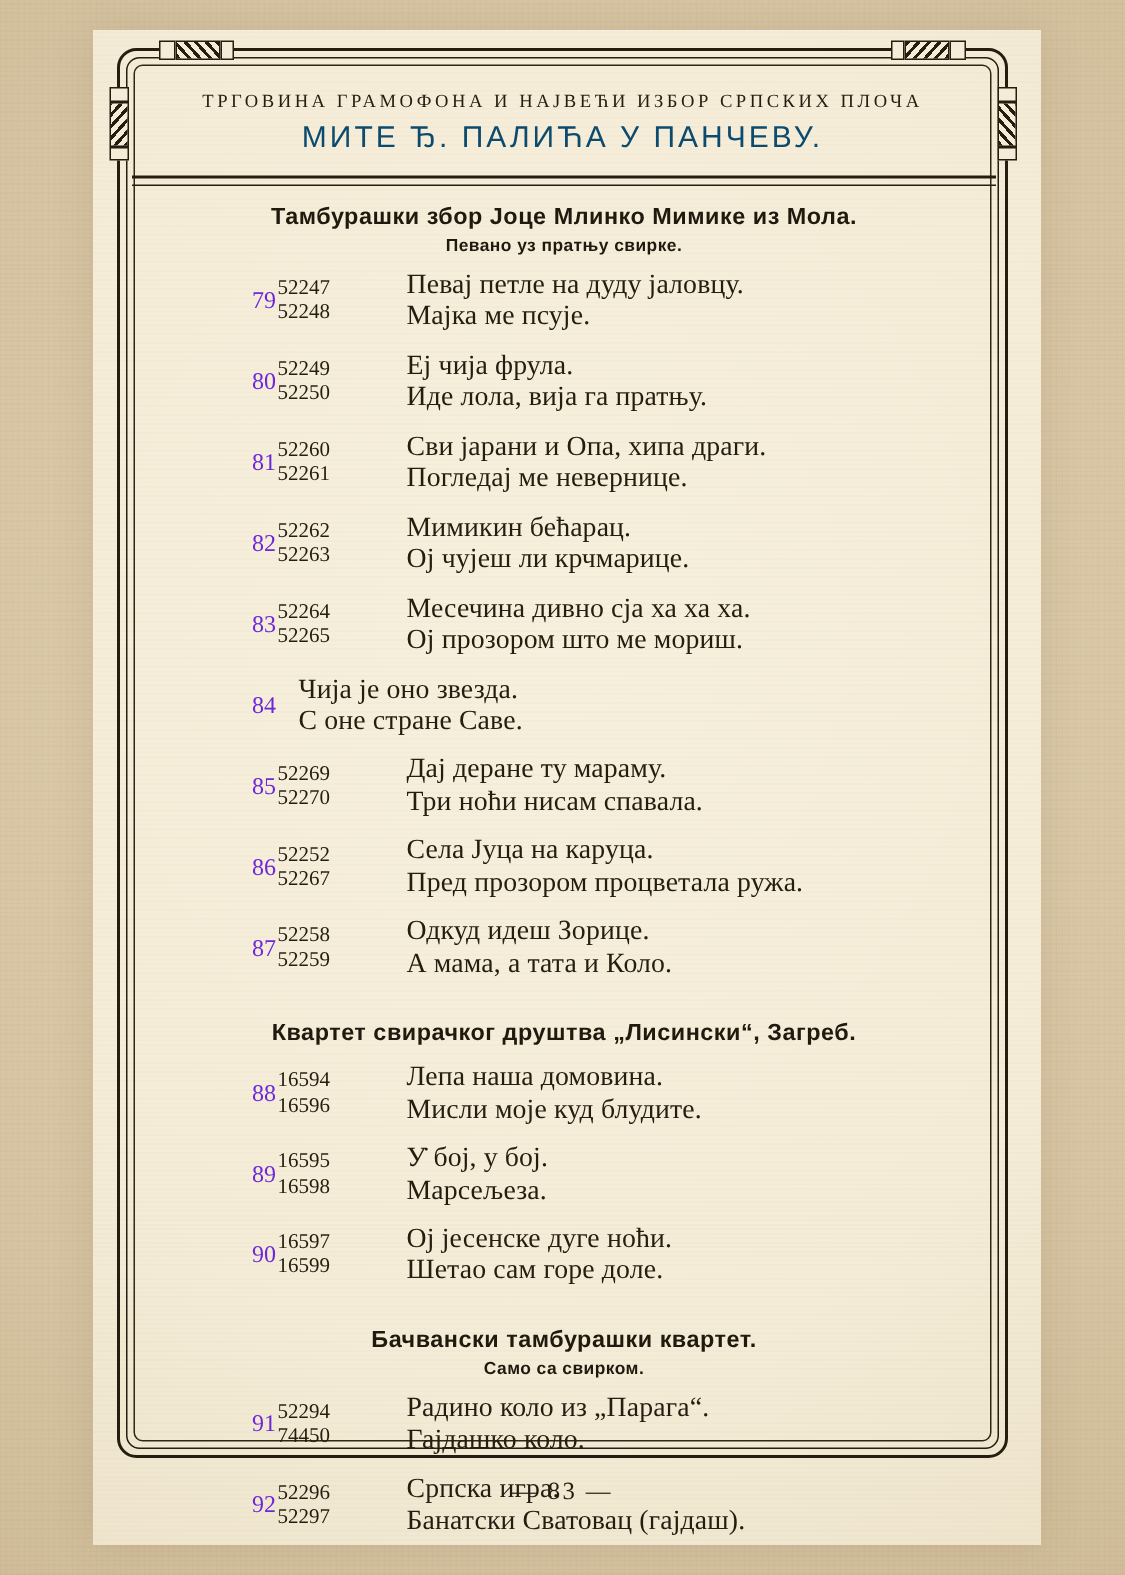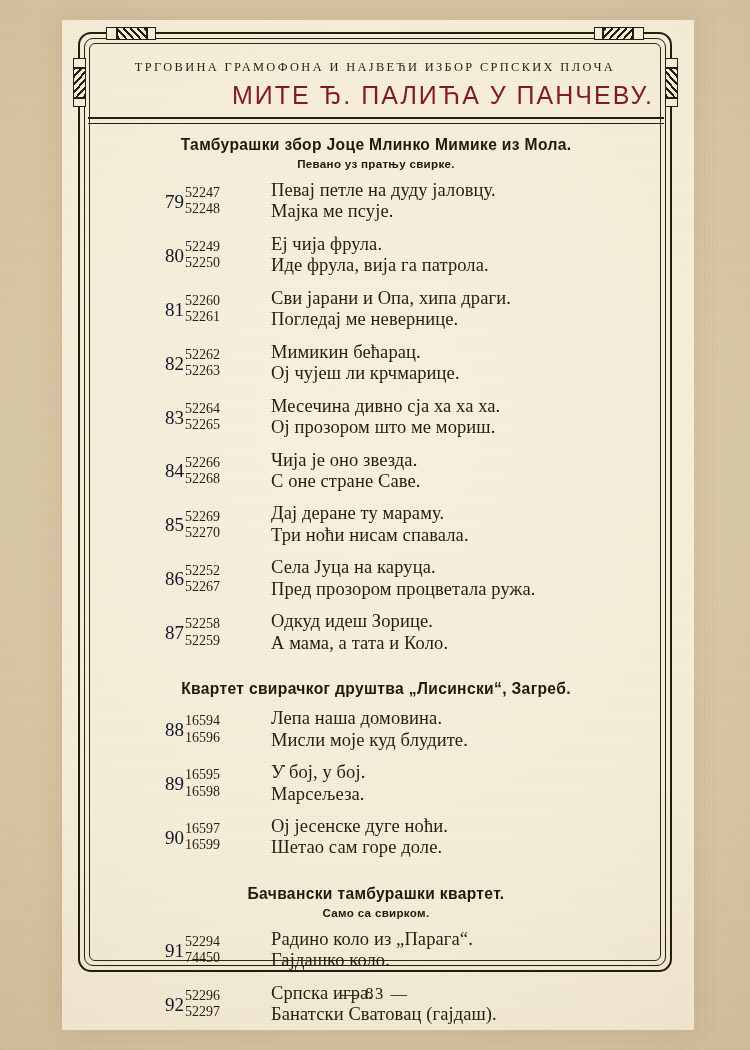--- a/index.html
+++ b/index.html
@@ -116,26 +116,25 @@
     font-family: "Liberation Serif", "DejaVu Serif", serif;
     font-size: 12.4px;
     letter-spacing: 2.35px;
     color: #241d10;
     white-space: nowrap;
     font-weight: 400;
   }
   #shopname {
     margin-top: 6px;
     font-family: "Liberation Sans", "DejaVu Sans", sans-serif;
-    font-size: 25px;
+    font-size: 20px;
     letter-spacing: 2.0px;
-    color: #7f1d1d;
+    color: #0c4a6e;
     white-space: nowrap;
     font-weight: 400;
-    text-align: right;
   }
 
   
   #hdr-rule-a {
     position: absolute; left: 88px; top: 117px;
     width: 576px; height: 2.4px; background: #241d10;
   }
   #hdr-rule-b {
     position: absolute; left: 88px; top: 122.5px;
     width: 576px; height: 1.1px; background: #241d10;
@@ -174,22 +173,22 @@
   .group-list { margin-top: 10px; }
 
   .group {
     display: flex;
     align-items: center;
     margin-bottom: 11px;
   }
   .grp-no {
     width: 96px;
     text-align: right;
-    font-size: 19px;
-    color: #0f172a;
+    font-size: 16px;
+    color: #6d28d9;
     padding-right: 1px;
     flex: none;
     line-height: 1;
   }
   .grp-cat {
     flex: none;
     width: 72px;
     font-size: 14px;
     color: #241d10;
     line-height: 1.16;
@@ -271,21 +270,21 @@
           </div>
         </div>
         <div class="group">
           <div class="grp-no">80</div>
           <div class="grp-cat">
             <div>52249</div>
             <div>52250</div>
           </div>
           <div class="grp-titles">
             <div>Еј чија фрула.</div>
-            <div>Иде фрула, вија га патрола.</div>
+            <div>Иде лола, вија га пратњу.</div>
           </div>
         </div>
         <div class="group">
           <div class="grp-no">81</div>
           <div class="grp-cat">
             <div>52260</div>
             <div>52261</div>
           </div>
           <div class="grp-titles">
             <div>Сви јарани и Опа, хипа драги.</div>
@@ -309,24 +308,20 @@
             <div>52264</div>
             <div>52265</div>
           </div>
           <div class="grp-titles">
             <div>Месечина дивно сја ха ха ха.</div>
             <div>Ој прозором што ме мориш.</div>
           </div>
         </div>
         <div class="group">
           <div class="grp-no">84</div>
-          <div class="grp-cat">
-            <div>52266</div>
-            <div>52268</div>
-          </div>
           <div class="grp-titles">
             <div>Чија је оно звезда.</div>
             <div>С оне стране Саве.</div>
           </div>
         </div>
         <div class="group">
           <div class="grp-no">85</div>
           <div class="grp-cat">
             <div>52269</div>
             <div>52270</div>

